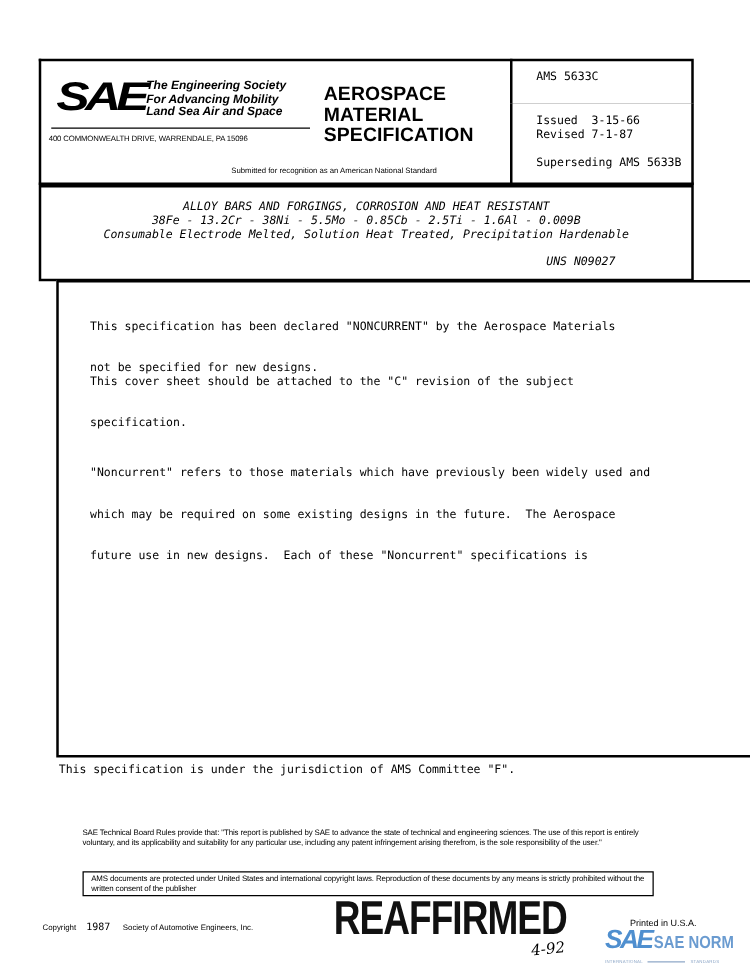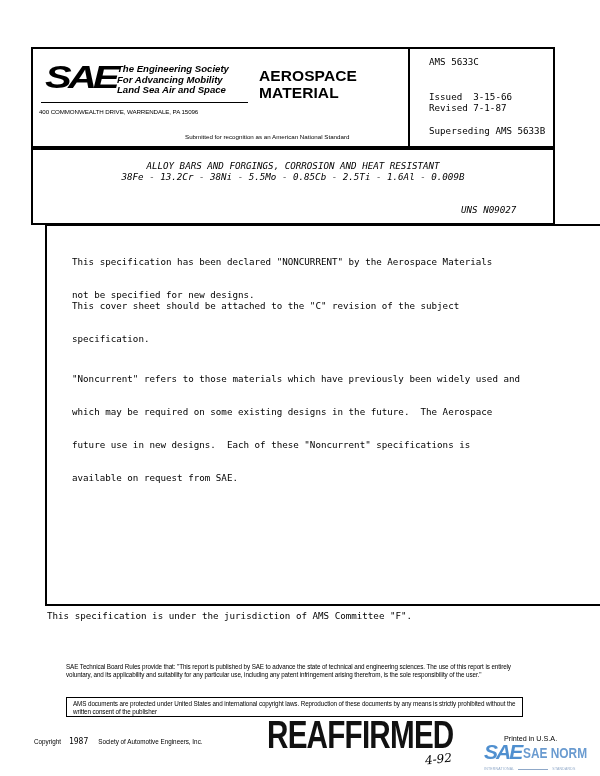--- a/index.html
+++ b/index.html
@@ -60,55 +60,56 @@
   <div class="tagline">
     <div>The Engineering Society</div>
     <div>For Advancing Mobility</div>
     <div>Land Sea Air and Space</div>
   </div>
   <div class="addr-rule"></div>
   <div class="addr">400 COMMONWEALTH DRIVE, WARRENDALE, PA 15096</div>
   <div class="ams-title">
     <div>AEROSPACE</div>
     <div>MATERIAL</div>
+    <div>SPECIFICATION</div>
   </div>
   <div class="submitted">Submitted for recognition as an American National Standard</div>
 </div>
 
 <div class="frame" id="header-right-top">
   <div class="r-text mono" style="top:7px;">AMS 5633C</div>
 </div>
 <div class="frame" id="header-right-bottom">
   <div class="r-text mono" style="top:8px;">Issued  3-15-66</div>
   <div class="r-text mono" style="top:19px;">Revised 7-1-87</div>
   <div class="r-text mono" style="top:42px;">Superseding AMS 5633B</div>
 </div>
 
 <div class="frame" id="title-box">
   <div class="title-lines mono">
     <div>ALLOY BARS AND FORGINGS, CORROSION AND HEAT RESISTANT</div>
     <div>38Fe - 13.2Cr - 38Ni - 5.5Mo - 0.85Cb - 2.5Ti - 1.6Al - 0.009B</div>
+    <div>Consumable Electrode Melted, Solution Heat Treated, Precipitation Hardenable</div>
   </div>
-  <div class="uns mono" style="top:54px;left:428px;">UNS N09027</div>
+  <div class="uns mono" style="top:54px;left:404px;">UNS N09027</div>
 </div>
 
 <div class="frame" id="body-box">
   <div class="para mono" style="top:8px;">
     <div>This specification has been declared "NONCURRENT" by the Aerospace Materials</div>
     <div>not be specified for new designs.</div>
   </div>
   <div class="para mono" style="top:52px;">
     <div>This cover sheet should be attached to the "C" revision of the subject</div>
     <div>specification.</div>
   </div>
   <div class="para mono" style="top:125px;">
     <div>"Noncurrent" refers to those materials which have previously been widely used and</div>
     <div>which may be required on some existing designs in the future.  The Aerospace</div>
     <div>future use in new designs.  Each of these "Noncurrent" specifications is</div>
-    <div>available on request from SAE.</div>
   </div>
   <div class="juris mono" style="top:384px;">This specification is under the jurisdiction of AMS Committee "F".</div>
 </div>
 
 <div class="board-rules">SAE Technical Board Rules provide that: "This report is published by SAE to advance the state of technical and engineering sciences. The use of this report is entirely voluntary, and its applicability and suitability for any particular use, including any patent infringement arising therefrom, is the sole responsibility of the user."</div>
 
 <div class="copyright-box">
   <div class="copyright-text">AMS documents are protected under United States and international copyright laws. Reproduction of these documents by any means is strictly prohibited without the written consent of the publisher</div>
 </div>
 

